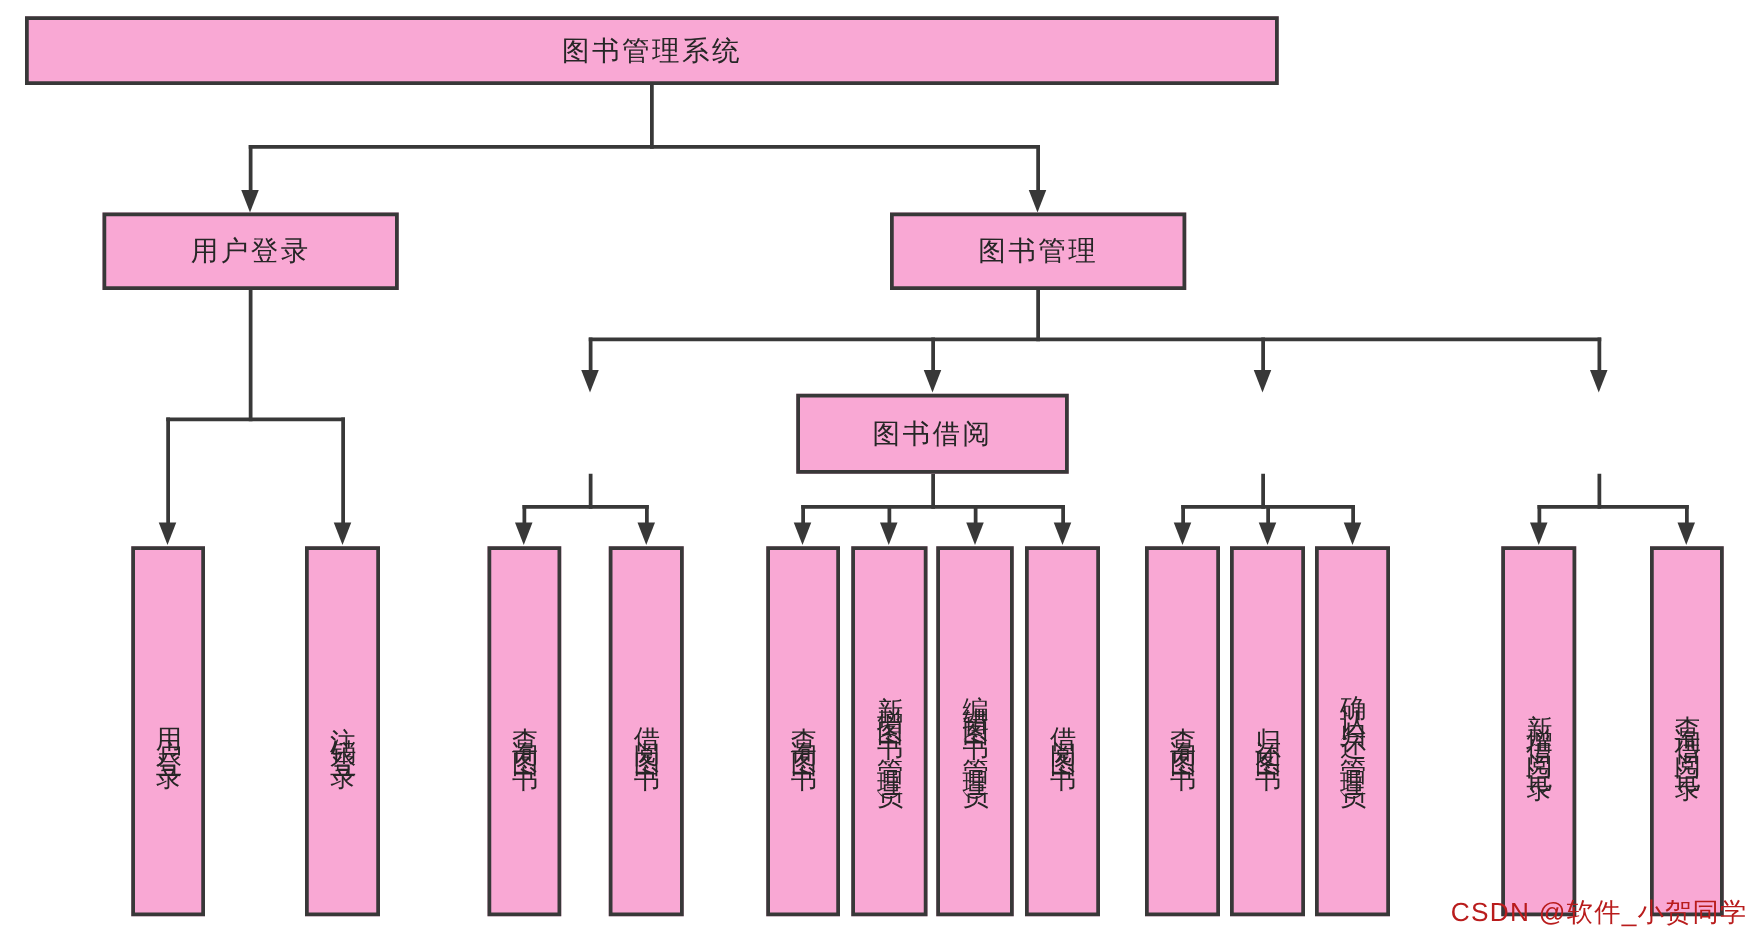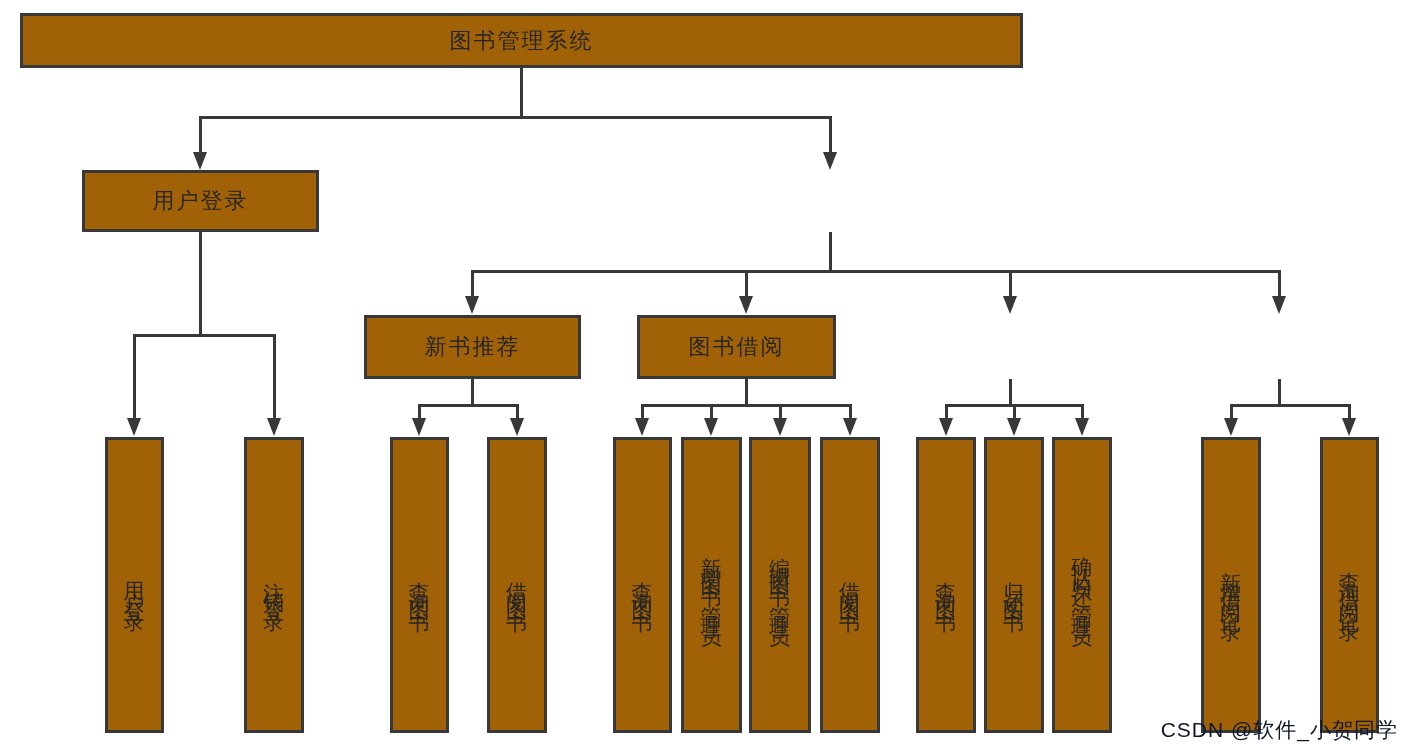--- a/index.html
+++ b/index.html
@@ -13,21 +13,21 @@
     height: 747px;
     overflow: hidden;
     background: #ffffff;
     font-family: "Liberation Sans", sans-serif;
     --line: #383838;
     --text: #262626;
   }
   .node {
     position: absolute;
     box-sizing: border-box;
-    background: #a16207;
+    background: #f9a8d4;
     border: 3px solid var(--line);
     display: flex;
     align-items: center;
     justify-content: center;
     color: var(--text);
     z-index: 2;
   }
   .node .label {
     font-size: 22px;
     letter-spacing: 2px;
@@ -61,21 +61,21 @@
     border-right: 7px solid transparent;
     border-top: 18px solid var(--line);
     z-index: 1;
   }
   .watermark {
     position: absolute;
     right: 7px;
     bottom: 3px;
     font-size: 21px;
     letter-spacing: 1px;
-    color: #0f172a;
+    color: #b91c1c;
     z-index: 3;
     white-space: nowrap;
     text-align: right;
   }
 </style>
 </head>
 <body>
 
 <div id="diagram" class="canvas" style="--line: #383838; --text: #262626;">
   <div class="watermark">CSDN @软件_小贺同学</div>
@@ -130,24 +130,24 @@
     <div class="vline" style="left: 1229.5px; top: 404px; height: 18px;"></div>
     <div class="arrow" style="left: 1224px; top: 418px;"></div>
     <div class="vline" style="left: 1347.5px; top: 404px; height: 18px;"></div>
     <div class="arrow" style="left: 1342px; top: 418px;"></div>
     <div class="node" style="left: 20px; top: 13px; width: 1003px; height: 55px;">
       <span class="label">图书管理系统</span>
     </div>
     <div class="node" style="left: 82px; top: 170px; width: 237px; height: 62px;">
       <span class="label">用户登录</span>
     </div>
-    <div class="node" style="left: 364px; top: 315px; width: 217px; height: 64px;">
-      <span class="label">新书推荐</span>
+    <div class="node" style="left: 712px; top: 170px; width: 237px; height: 62px;">
+      <span class="label">图书管理</span>
     </div>
-    <div class="node" style="left: 637px; top: 315px; width: 199px; height: 64px;">
+    <div class="node" style="left: 637px; top: 315px; width: 218px; height: 64px;">
       <span class="label">图书借阅</span>
     </div>
     <div class="node vertical" style="left: 105px; top: 437px; width: 59px; height: 296px;">
       <span class="label">用户登录</span>
     </div>
     <div class="node vertical" style="left: 244px; top: 437px; width: 60px; height: 296px;">
       <span class="label">注销登录</span>
     </div>
     <div class="node vertical" style="left: 390px; top: 437px; width: 59px; height: 296px;">
       <span class="label">查询图书</span>

